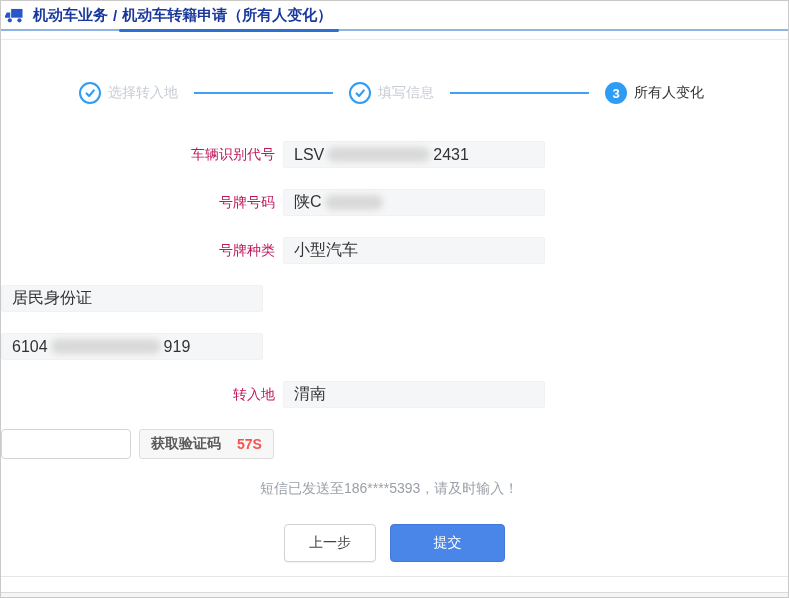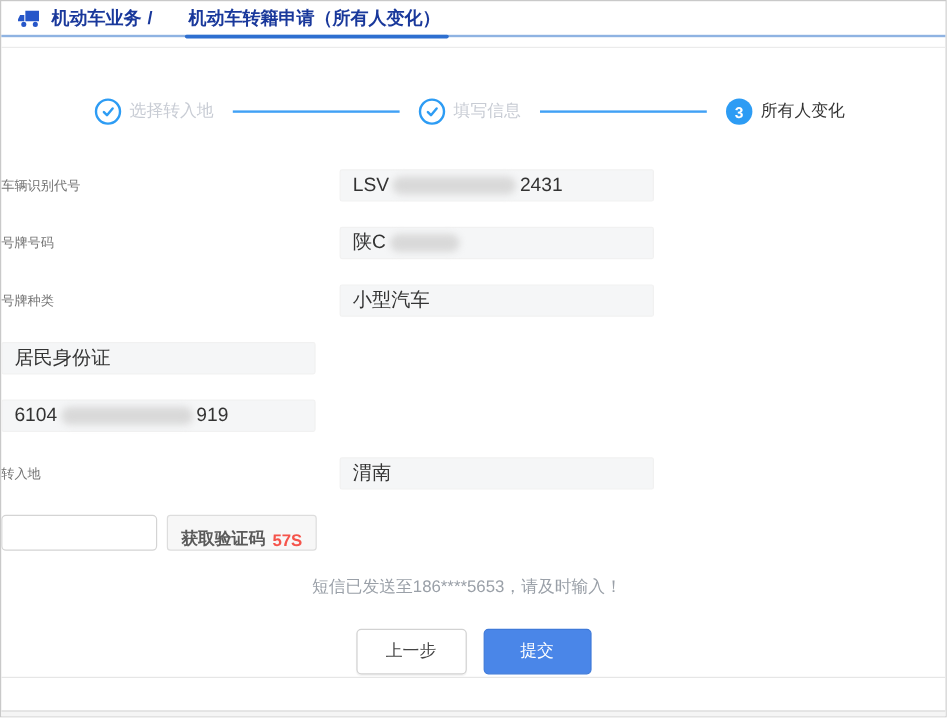--- a/index.html
+++ b/index.html
@@ -1,61 +1,61 @@
 <!DOCTYPE html>
 <html><head>
 <meta charset="utf-8">
 <style>
   * { margin:0; padding:0; box-sizing:border-box; }
   body { font-family: "Liberation Sans", "DejaVu Sans", sans-serif; background:#fff; }
   .page { width:789px; height:598px; border:1px solid #c9c9c9; background:#fff; position:relative; overflow:hidden; }
 
   
-  .header { height:30px; display:flex; align-items:center; padding-left:13px; border-bottom:2px solid #8fb3e2; position:relative; }
+  .header { height:30px; display:flex; align-items:center; padding-left:3px; border-bottom:2px solid #8fb3e2; position:relative; }
   .truck-icon { margin-right:7px; margin-left:1px; display:flex; align-items:center; }
   .crumb { font-size:15px; font-weight:bold; color:#19389b; white-space:nowrap; }
   .crumb-sep { margin:0 5px; color:#19389b; font-weight:bold; }
-  .crumb-page { position:relative; display:inline-block;margin-left:25px; }
+  .crumb-page { position:relative; display:inline-block; }
   .crumb-page::after { content:""; position:absolute; left:-3px; right:-7px; bottom:-7px; height:3px; background:#2e6fd0; border-radius:2px; }
   .divider { border-top:1px solid #ebebeb; margin-top:8px; }
 
   
-  .content { border-bottom:1px solid #e6e6e6; padding-bottom:2px; }
+  .content { border-bottom:1px solid #e6e6e6; padding-bottom:14px; }
 
   
   .stepper { display:flex; align-items:center; margin:42px 84px 0 78px; }
   .step { display:flex; align-items:center; flex-shrink:0; }
   .step-circle { width:22px; height:22px; border-radius:50%; display:flex; align-items:center; justify-content:center; flex-shrink:0; }
   .step-circle.done { border:2px solid #2d9cf4; background:#fff; }
   .step-circle.active { background:#2d9cf4; color:#fff; font-size:13px; font-weight:bold; }
   .step-label { margin-left:7px; font-size:14px; }
   .lbl-done { color:#c8ccd4; }
   .lbl-active { color:#333; }
   .step-line { flex:1; height:2px; background:#41a1f5; margin:0 16px; }
 
   
   .form { margin-top:37px; }
   .frow { display:flex; align-items:center; margin-bottom:21px; }
-  .flabel { width:282px; text-align:left; padding-right:8px; font-size:11px; color:#737373; flex-shrink:0; }
+  .flabel { width:282px; text-align:right; padding-right:8px; font-size:14px; color:#be185d; flex-shrink:0; }
   .fvalue { width:262px; height:27px; background:#f5f6f7; border:1px solid #f1f1f1; border-radius:2px; padding-left:10px; font-size:16px; color:#333; display:flex; align-items:center; }
   .redact { display:inline-block; height:15px; background:#d9d9d9; border-radius:8px; filter:blur(3px); margin:0 3px; flex-shrink:0; }
   .w105 { width:103px; } .w60 { width:58px; } .w110 { width:110px; }
 
   
   .sms-input { width:130px; height:30px; border:1px solid #d4d4d4; border-radius:4px; padding:0 8px; font-size:14px; color:#333; outline:none; }
-  .getcode-btn { margin-left:8px; height:30px; padding:0 11px; background:#f7f7f7; border:1px solid #dddddd; border-radius:3px; font-size:14px; color:#5a5a5a; font-weight:bold; display:flex; align-items:flex-end; cursor:pointer; }
-  .countdown { color:#f5544b; margin-left:6px; font-weight:bold; }
+  .getcode-btn { margin-left:8px; height:30px; padding:0 11px; background:#f7f7f7; border:1px solid #dddddd; border-radius:3px; font-size:14px; color:#5a5a5a; font-weight:bold; display:flex; align-items:center; cursor:pointer; }
+  .countdown { color:#f5544b; margin-left:16px; font-weight:bold; }
 
   .notice { margin:14px 0 0 259px; font-size:14px; color:#9aa0a8; }
 
   
   .btns { display:flex; justify-content:center; margin-top:26px; gap:14px; }
   .btn { height:38px; font-size:14px; border-radius:4px; display:flex; align-items:center; justify-content:center; cursor:pointer; }
   .btn-prev { width:92px; background:#fff; border:1px solid #d2d2d2; color:#444; box-shadow:0 1px 1px rgba(0,0,0,0.05); }
-  .btn-submit { width:90px; background:#4a86e8; border:1px solid #3f7ad9; color:#fff; }
+  .btn-submit { width:115px; background:#4a86e8; border:1px solid #3f7ad9; color:#fff; }
 
   .bottom-strip { position:absolute; bottom:0; left:0; right:0; height:5px; background:#f5f5f5; border-top:1px solid #dadada; }
 </style>
 </head>
 <body>
 
 <div class="page">
 
   <div class="header">
     <span class="truck-icon">
@@ -147,21 +147,21 @@
       </div>
 
       <div class="frow">
         <input class="sms-input" type="text" value="" style="">
         <div class="getcode-btn">
           <span>获取验证码</span>
           <span class="countdown">57S</span>
         </div>
       </div>
 
-      <div class="notice">短信已发送至186****5653，请及时输入！</div>
+      <div class="notice">短信已发送至186****5393，请及时输入！</div>
     </div>
 
     <div class="btns">
       <div class="btn btn-prev">上一步</div>
       <div class="btn btn-submit">提交</div>
     </div>
 
   </div>
 
   <div class="bottom-strip"></div>

